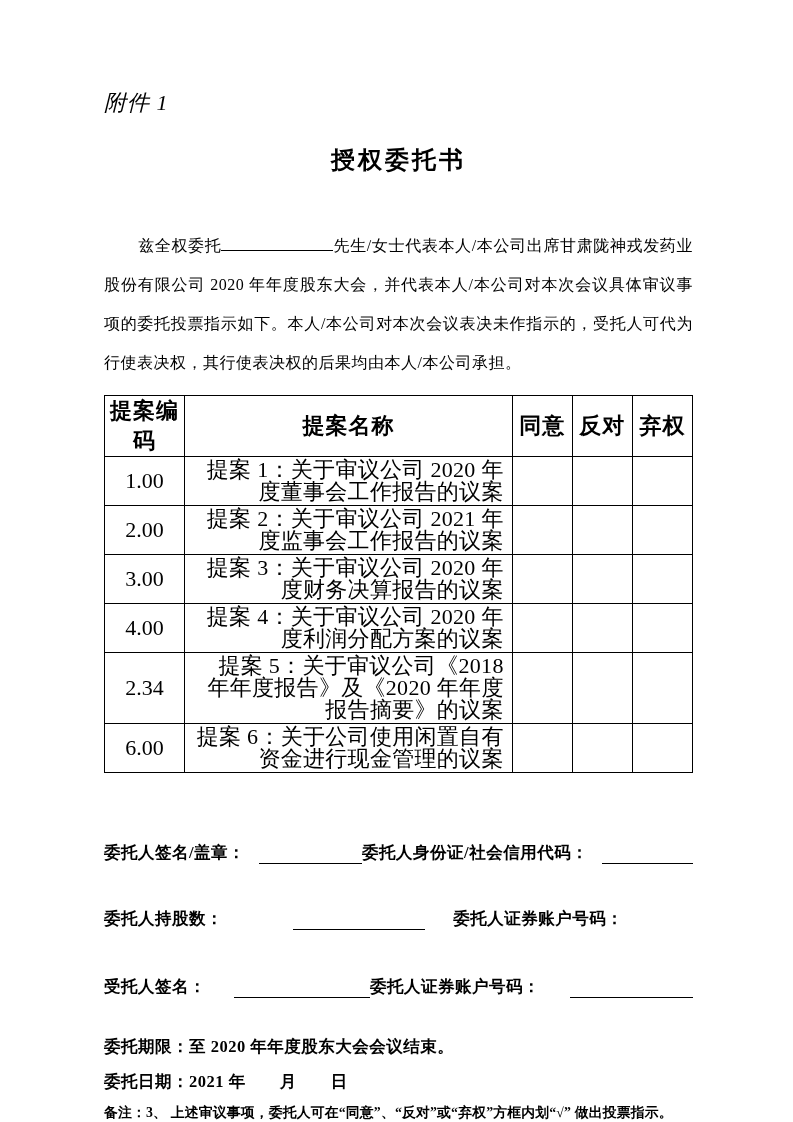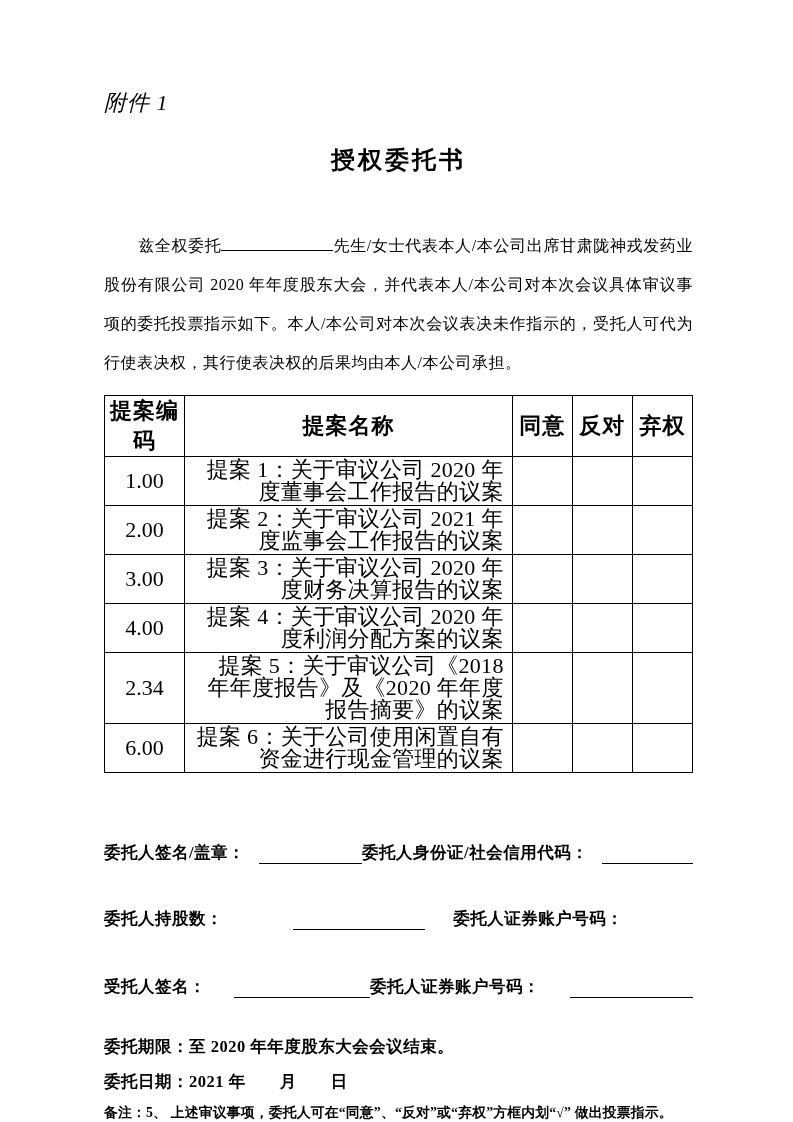--- a/index.html
+++ b/index.html
@@ -201,15 +201,15 @@
     <span class="lbl">受托人签名：</span>
     <span class="gap-sm" style="width:28px"></span>
     <span class="sig-blank" style="width:136px"></span>
     <span class="lbl">委托人证券账户号码：</span>
     <span class="gap-sm" style="width:30px"></span>
     <span class="sig-blank grow"></span>
   </div>
 
   <div class="footer-line period-line">委托期限：至 2020 年年度股东大会会议结束。</div>
   <div class="footer-line date-line">委托日期：2021 年　　月　　日</div>
-  <div class="note-line">备注：5、  上述审议事项，委托人可在“同意”、“反对”或“弃权”方框内划“√” 做出投票指示。</div>
+  <div class="note-line">备注：3、  上述审议事项，委托人可在“同意”、“反对”或“弃权”方框内划“√” 做出投票指示。</div>
 
 </div>
 
 </body></html>

